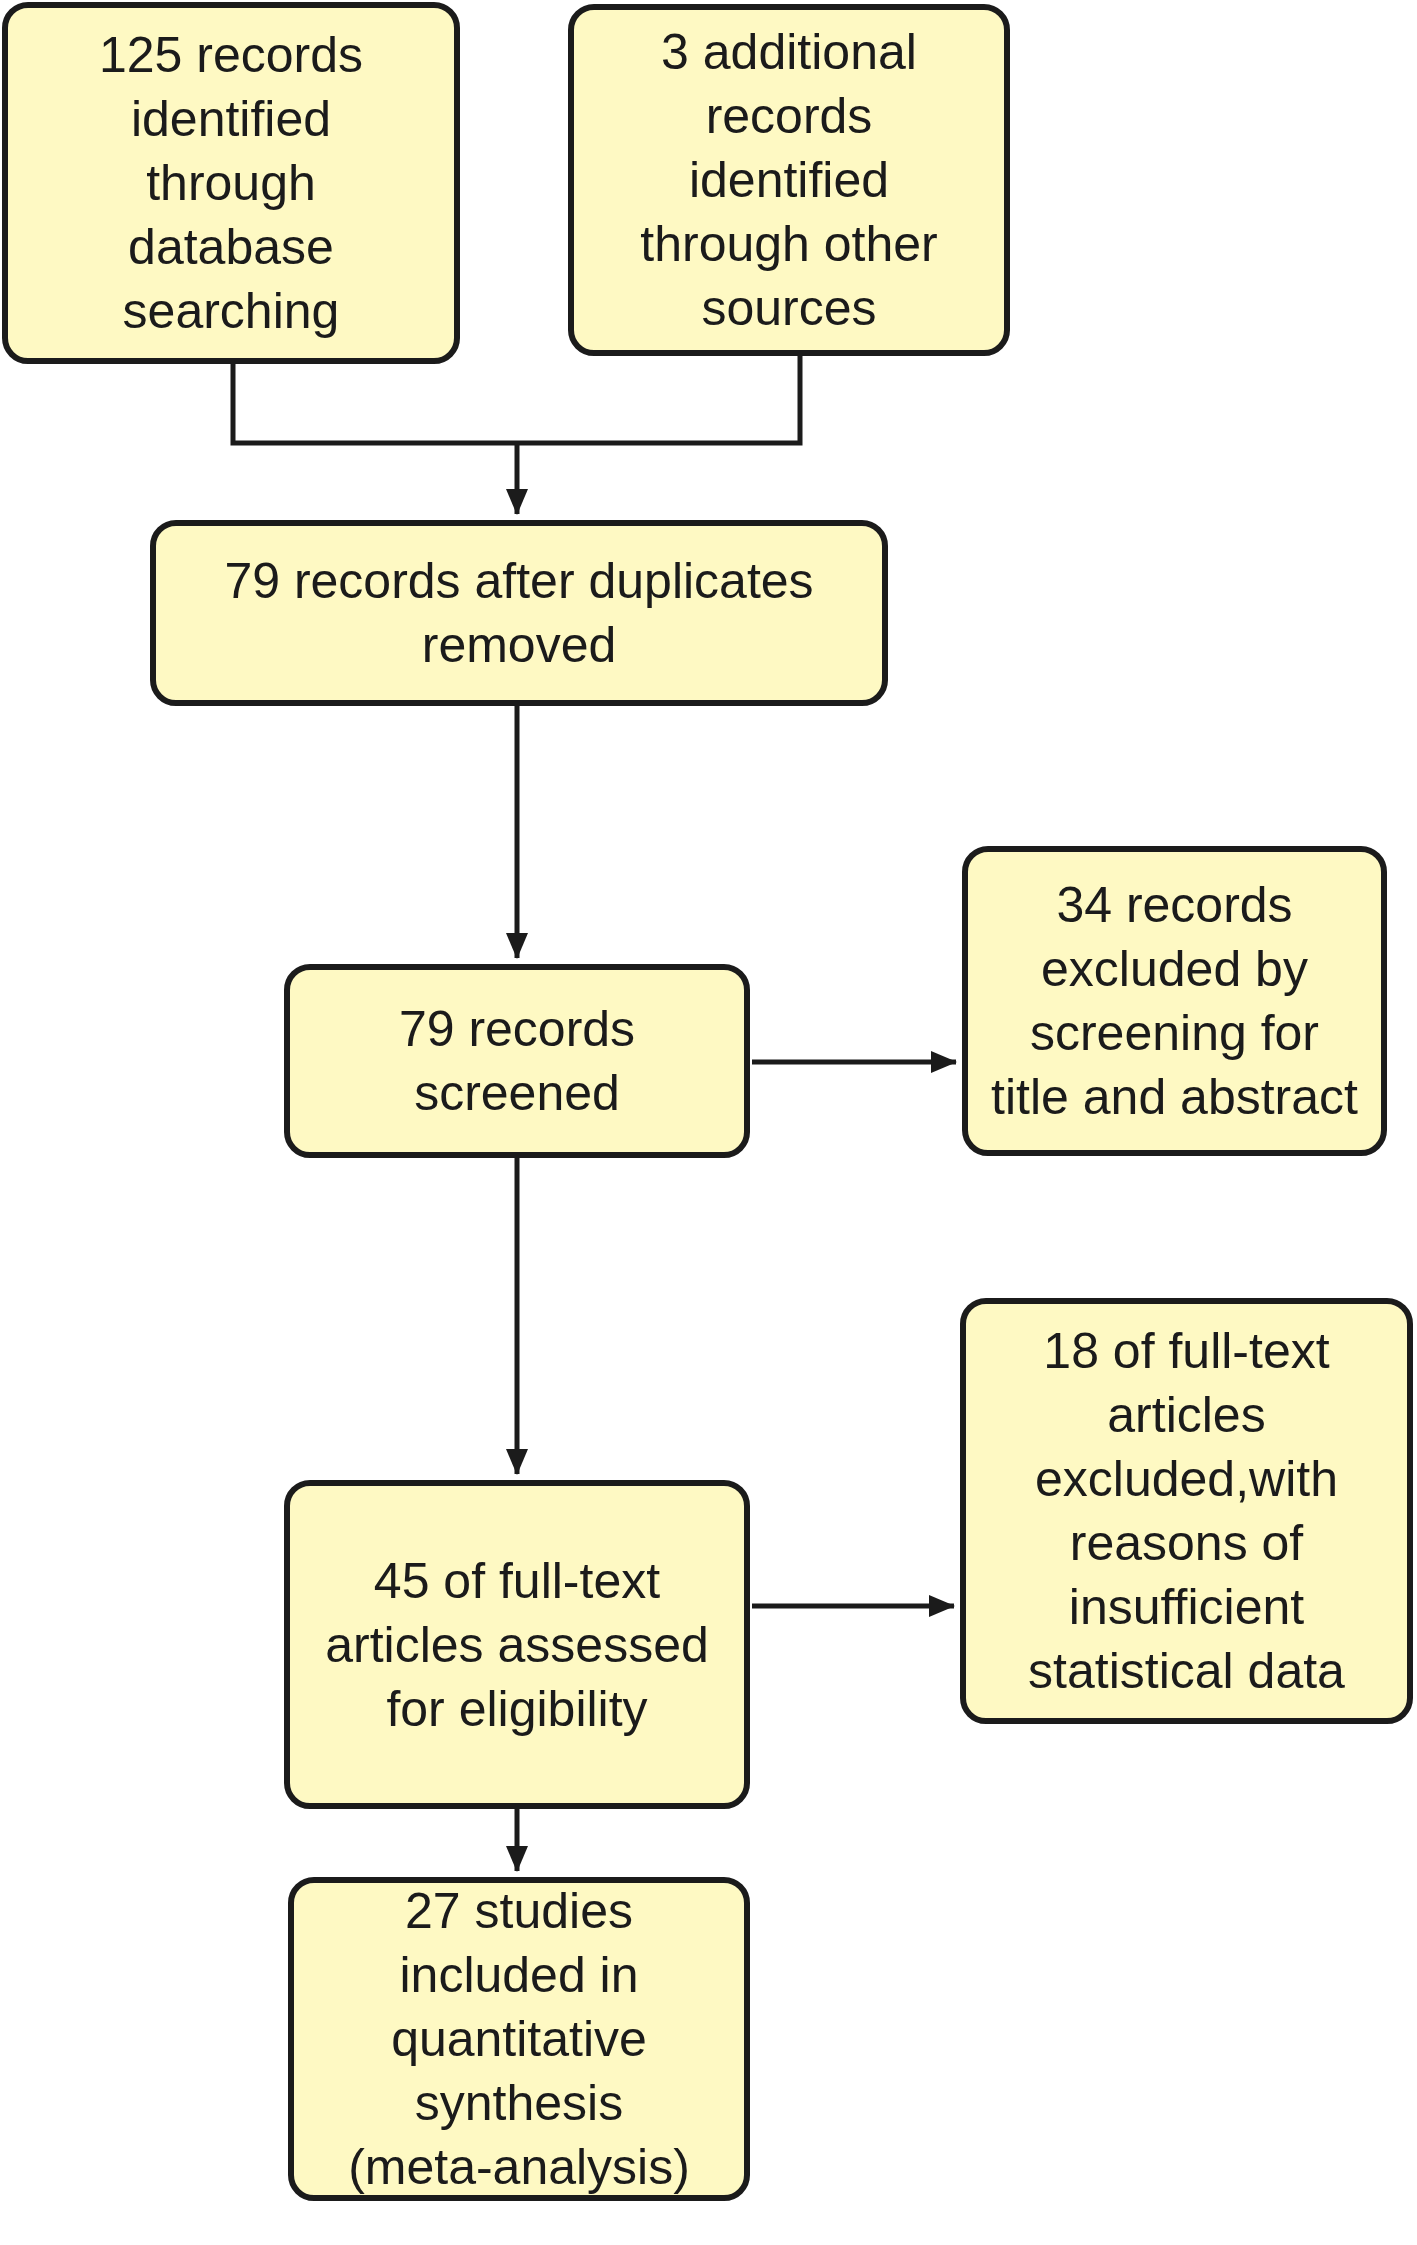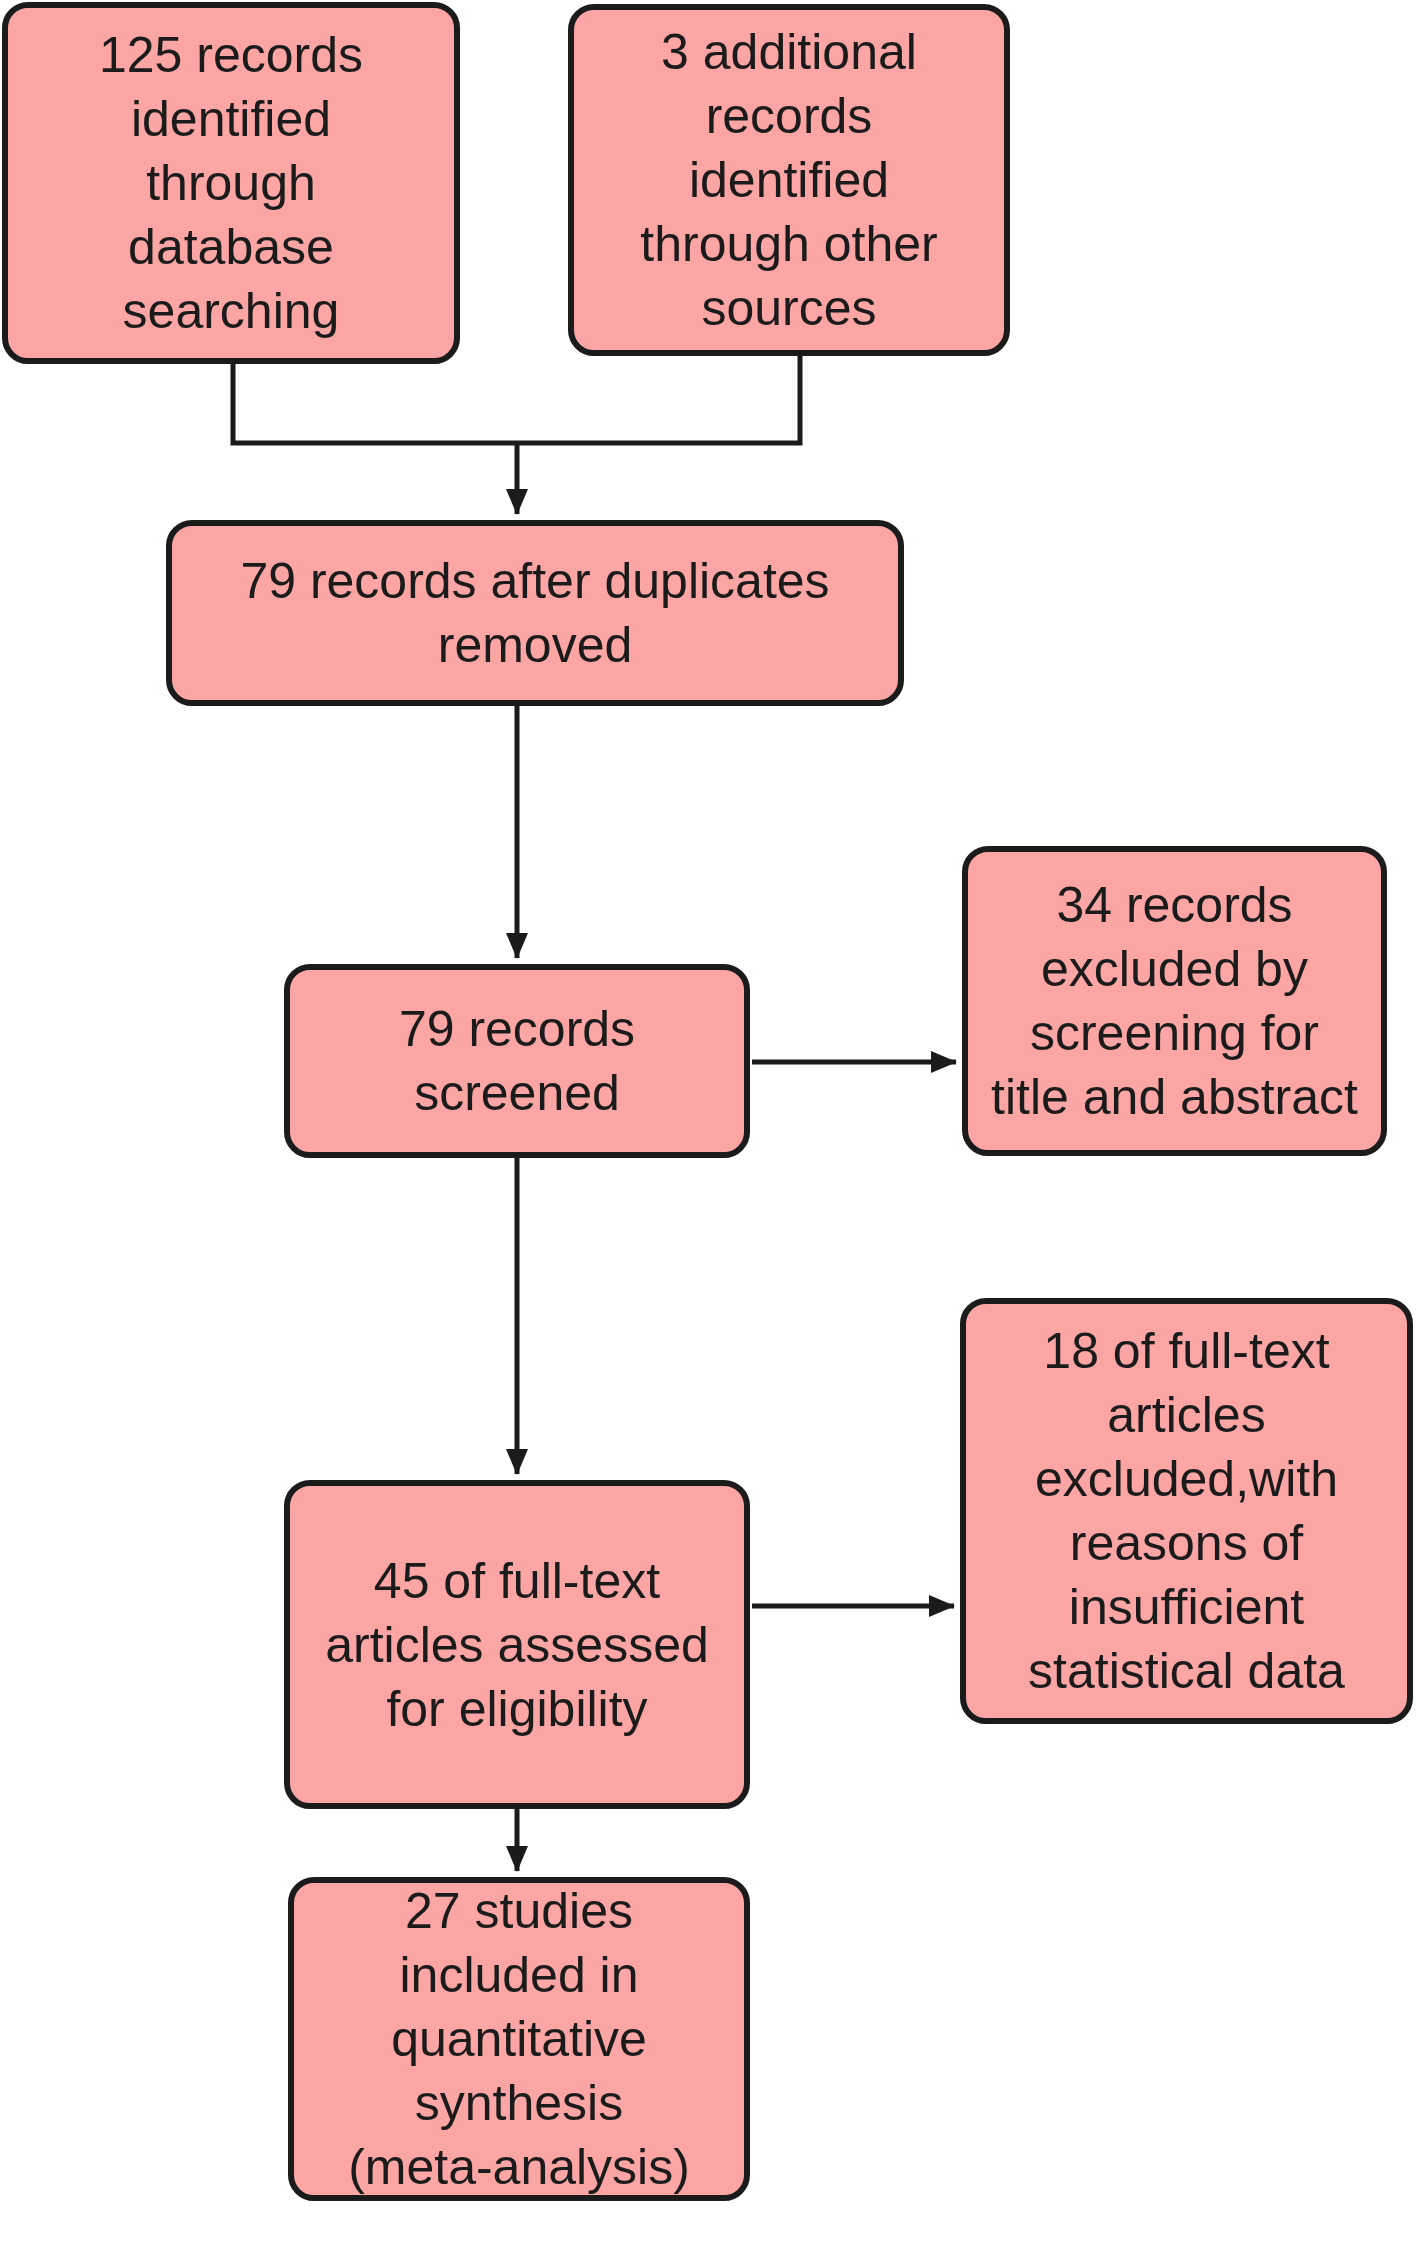--- a/index.html
+++ b/index.html
@@ -20,35 +20,35 @@
     left: 0;
     top: 0;
     width: 1417px;
     height: 2245px;
   }
   .node {
     position: absolute;
     box-sizing: border-box;
     border: 6px solid #1b1b1b;
     border-radius: 26px;
-    background: #fca5a5;
+    background: #fef9c3;
     display: flex;
     align-items: center;
     justify-content: center;
     text-align: center;
     white-space: pre-line;
     font-size: 50px;
     line-height: 64px;
     color: #1b1b1b;
     padding: 4px 8px;
   }
   
   .n-identified-database { left: 2px;   top: 2px;    width: 458px; height: 362px; }
   .n-identified-other    { left: 568px; top: 4px;    width: 442px; height: 352px; }
-  .n-after-duplicates    { left: 166px; top: 520px;  width: 738px; height: 186px; }
+  .n-after-duplicates    { left: 150px; top: 520px;  width: 738px; height: 186px; }
   .n-screened            { left: 284px; top: 964px;  width: 466px; height: 194px; padding-left: 8px; }
   .n-excluded-screening  { left: 962px; top: 846px;  width: 425px; height: 310px; }
   .n-fulltext-assessed   { left: 284px; top: 1480px; width: 466px; height: 329px; }
   .n-fulltext-excluded   { left: 960px; top: 1298px; width: 453px; height: 426px; }
   .n-included            { left: 288px; top: 1877px; width: 462px; height: 324px; }
 </style>
 </head>
 <body>
 
 <div class="stage">

